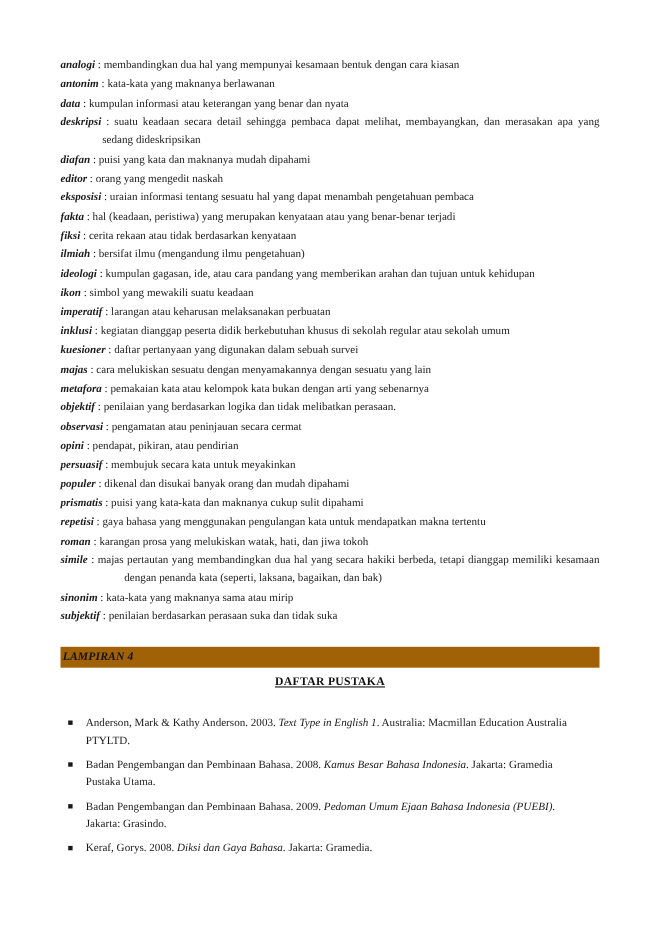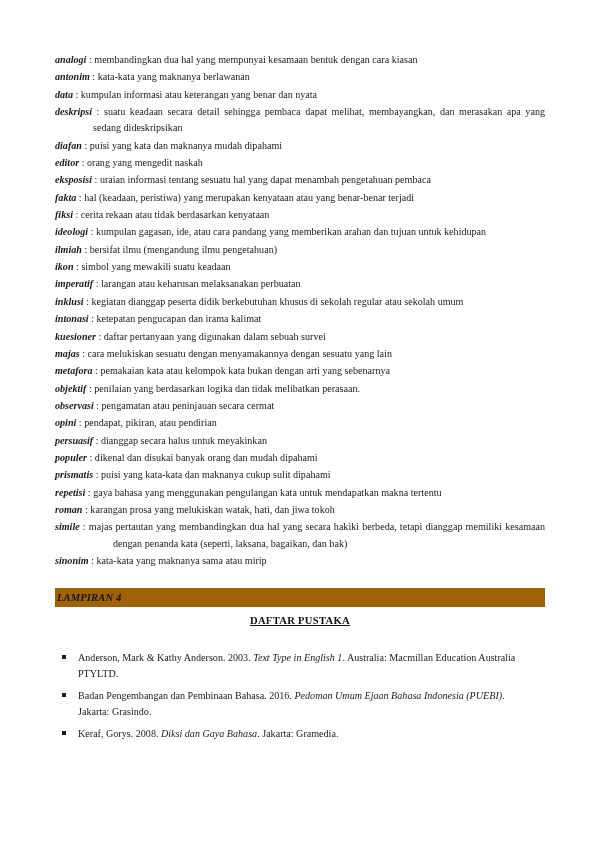--- a/index.html
+++ b/index.html
@@ -109,46 +109,47 @@
   <div class="glossary" id="glossary-root">
       <p class="gloss-entry"><span class="gloss-term">analogi</span><span> : </span><span>membandingkan dua hal yang mempunyai kesamaan bentuk dengan cara kiasan</span></p>
       <p class="gloss-entry"><span class="gloss-term">antonim</span><span> : </span><span>kata-kata yang maknanya berlawanan</span></p>
       <p class="gloss-entry"><span class="gloss-term">data</span><span> : </span><span>kumpulan informasi atau keterangan yang benar dan nyata</span></p>
       <p class="gloss-entry"><span class="gloss-term">deskripsi</span><span> : </span><span>suatu keadaan secara detail sehingga pembaca dapat melihat, membayangkan, dan merasakan apa yang sedang dideskripsikan</span></p>
       <p class="gloss-entry"><span class="gloss-term">diafan</span><span> : </span><span>puisi yang kata dan maknanya mudah dipahami</span></p>
       <p class="gloss-entry"><span class="gloss-term">editor</span><span> : </span><span>orang yang mengedit naskah</span></p>
       <p class="gloss-entry"><span class="gloss-term">eksposisi</span><span> : </span><span>uraian informasi tentang sesuatu hal yang dapat menambah pengetahuan pembaca</span></p>
       <p class="gloss-entry"><span class="gloss-term">fakta</span><span> : </span><span>hal (keadaan, peristiwa) yang merupakan kenyataan atau yang benar-benar terjadi</span></p>
       <p class="gloss-entry"><span class="gloss-term">fiksi</span><span> : </span><span>cerita rekaan atau tidak berdasarkan kenyataan</span></p>
+      <p class="gloss-entry"><span class="gloss-term">ilmiah</span><span> : </span><span>bersifat ilmu (mengandung ilmu pengetahuan)</span></p>
       <p class="gloss-entry"><span class="gloss-term">ideologi</span><span> : </span><span>kumpulan gagasan, ide, atau cara pandang yang memberikan arahan dan tujuan untuk kehidupan</span></p>
-      <p class="gloss-entry"><span class="gloss-term">ilmiah</span><span> : </span><span>bersifat ilmu (mengandung ilmu pengetahuan)</span></p>
       <p class="gloss-entry"><span class="gloss-term">ikon</span><span> : </span><span>simbol yang mewakili suatu keadaan</span></p>
       <p class="gloss-entry"><span class="gloss-term">imperatif</span><span> : </span><span>larangan atau keharusan melaksanakan perbuatan</span></p>
       <p class="gloss-entry"><span class="gloss-term">inklusi</span><span> : </span><span>kegiatan dianggap peserta didik berkebutuhan khusus di sekolah regular atau sekolah umum</span></p>
-      <p class="gloss-entry"><span class="gloss-term">intonasi</span><span> : </span><span>ketepatan pengucapan dan irama kalimat</span></p>
       <p class="gloss-entry"><span class="gloss-term">kuesioner</span><span> : </span><span>daftar pertanyaan yang digunakan dalam sebuah survei</span></p>
       <p class="gloss-entry"><span class="gloss-term">majas</span><span> : </span><span>cara melukiskan sesuatu dengan menyamakannya dengan sesuatu yang lain</span></p>
       <p class="gloss-entry"><span class="gloss-term">metafora</span><span> : </span><span>pemakaian kata atau kelompok kata bukan dengan arti yang sebenarnya</span></p>
       <p class="gloss-entry"><span class="gloss-term">objektif</span><span> : </span><span>penilaian yang berdasarkan logika dan tidak melibatkan perasaan.</span></p>
       <p class="gloss-entry"><span class="gloss-term">observasi</span><span> : </span><span>pengamatan atau peninjauan secara cermat</span></p>
       <p class="gloss-entry"><span class="gloss-term">opini</span><span> : </span><span>pendapat, pikiran, atau pendirian</span></p>
-      <p class="gloss-entry"><span class="gloss-term">persuasif</span><span> : </span><span>dianggap secara halus untuk meyakinkan</span></p>
+      <p class="gloss-entry"><span class="gloss-term">persuasif</span><span> : </span><span>membujuk secara kata untuk meyakinkan</span></p>
       <p class="gloss-entry"><span class="gloss-term">populer</span><span> : </span><span>dikenal dan disukai banyak orang dan mudah dipahami</span></p>
       <p class="gloss-entry"><span class="gloss-term">prismatis</span><span> : </span><span>puisi yang kata-kata dan maknanya cukup sulit dipahami</span></p>
       <p class="gloss-entry"><span class="gloss-term">repetisi</span><span> : </span><span>gaya bahasa yang menggunakan pengulangan kata untuk mendapatkan makna tertentu</span></p>
       <p class="gloss-entry"><span class="gloss-term">roman</span><span> : </span><span>karangan prosa yang melukiskan watak, hati, dan jiwa tokoh</span></p>
       <p class="gloss-entry deep"><span class="gloss-term">simile</span><span> : </span><span>majas pertautan yang membandingkan dua hal yang secara hakiki berbeda, tetapi dianggap memiliki kesamaan dengan penanda kata (seperti, laksana, bagaikan, dan bak)</span></p>
       <p class="gloss-entry"><span class="gloss-term">sinonim</span><span> : </span><span>kata-kata yang maknanya sama atau mirip</span></p>
+      <p class="gloss-entry"><span class="gloss-term">subjektif</span><span> : </span><span>penilaian berdasarkan perasaan suka dan tidak suka</span></p>
     </div>
 
   <div class="lampiran-band" style="background: #a16207;">
     <span class="lampiran-label">LAMPIRAN 4</span>
   </div>
 
   <div class="dp-heading">DAFTAR PUSTAKA</div>
 
   <div class="biblio" id="biblio-root">
       <div class="biblio-item"><span class="biblio-bullet"></span><span>Anderson, Mark &amp; Kathy Anderson. 2003. </span><span class="biblio-italic">Text Type in English 1</span><span>. Australia: Macmillan Education Australia PTYLTD.</span></div>
-      <div class="biblio-item"><span class="biblio-bullet"></span><span>Badan Pengembangan dan Pembinaan Bahasa. 2016. </span><span class="biblio-italic">Pedoman Umum Ejaan Bahasa Indonesia (PUEBI)</span><span>. Jakarta: Grasindo.</span></div>
+      <div class="biblio-item"><span class="biblio-bullet"></span><span>Badan Pengembangan dan Pembinaan Bahasa. 2008. </span><span class="biblio-italic">Kamus Besar Bahasa Indonesia</span><span>. Jakarta: Gramedia Pustaka Utama.</span></div>
+      <div class="biblio-item"><span class="biblio-bullet"></span><span>Badan Pengembangan dan Pembinaan Bahasa. 2009. </span><span class="biblio-italic">Pedoman Umum Ejaan Bahasa Indonesia (PUEBI)</span><span>. Jakarta: Grasindo.</span></div>
       <div class="biblio-item"><span class="biblio-bullet"></span><span>Keraf, Gorys. 2008. </span><span class="biblio-italic">Diksi dan Gaya Bahasa</span><span>. Jakarta: Gramedia.</span></div>
     </div>
 
 </div>
 
 </body></html>

